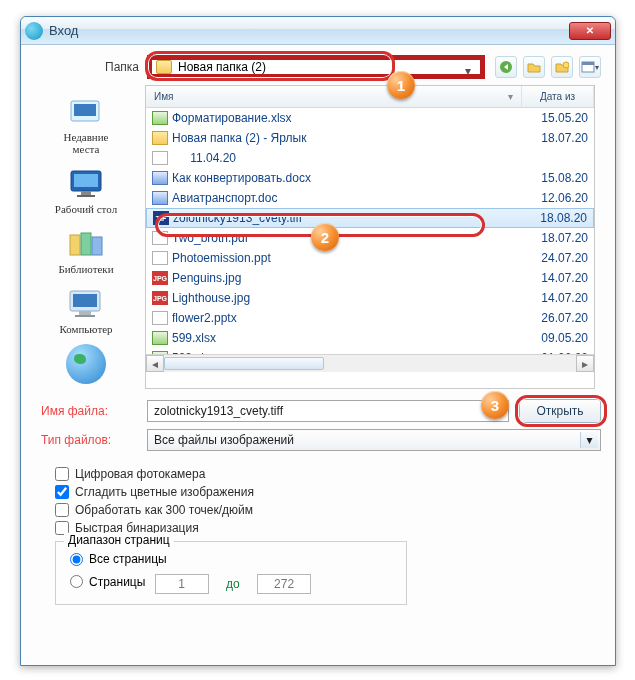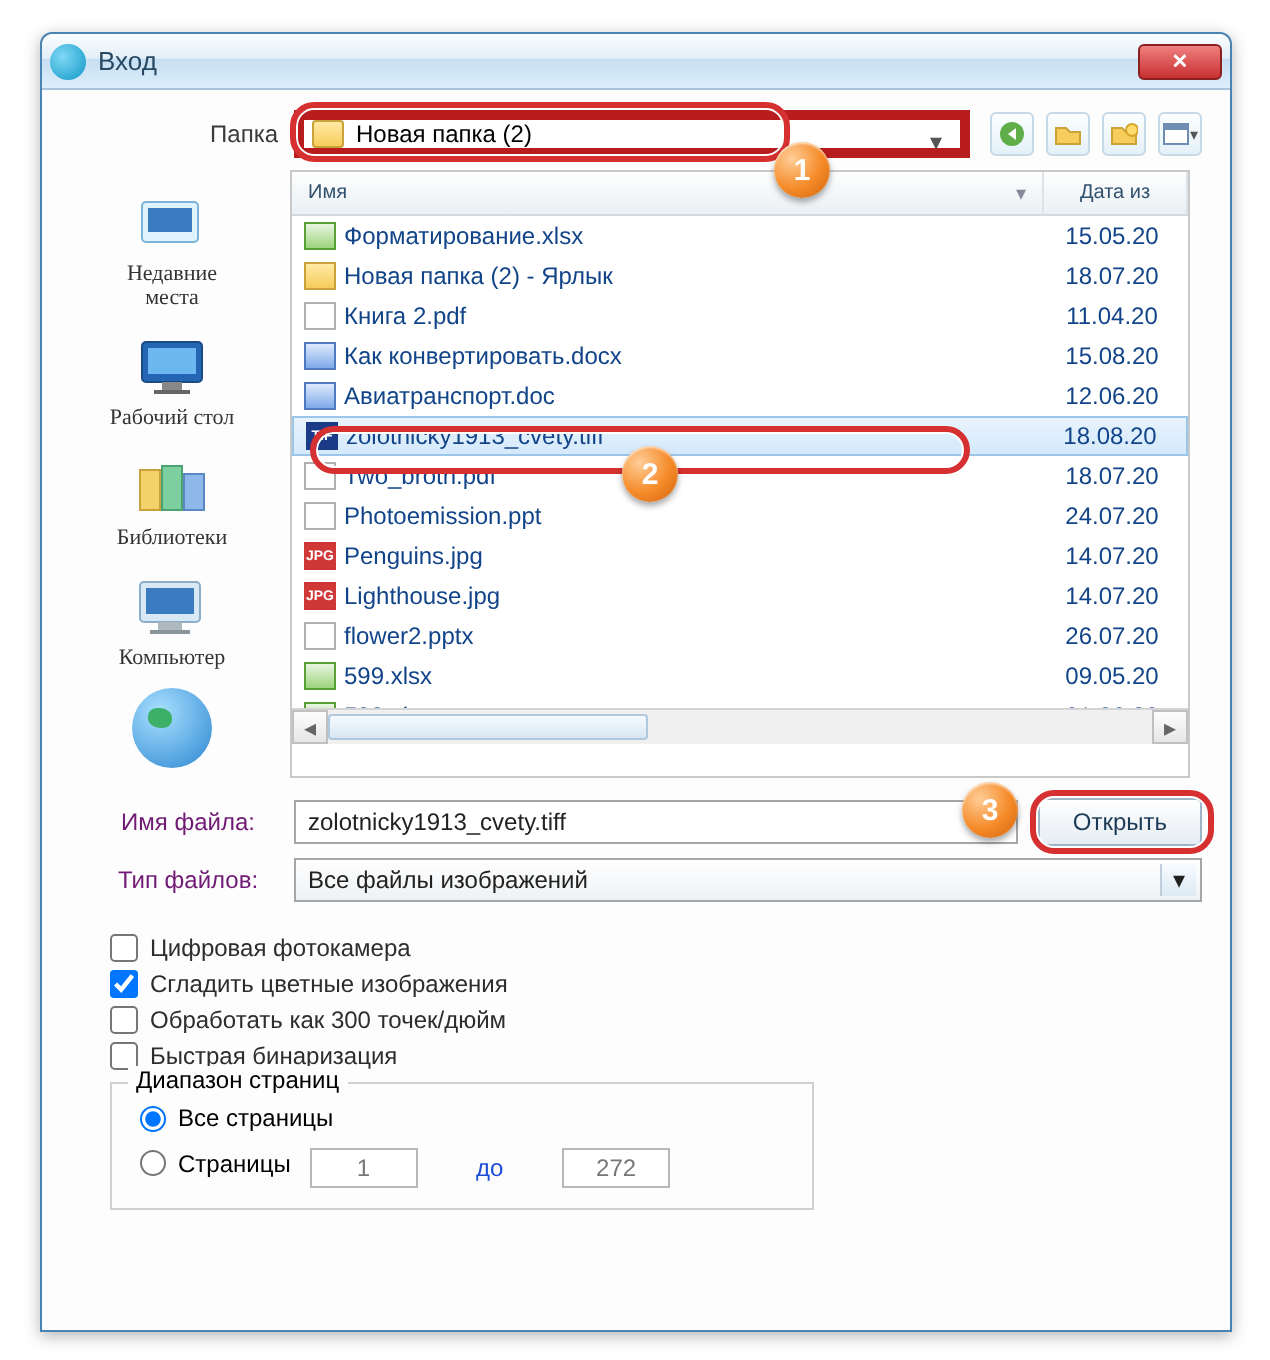--- a/index.html
+++ b/index.html
@@ -30,50 +30,50 @@
 .listwrap { width: 450px; border: 1px solid #c9c9c9; background: #fff; }
 .listhdr { height: 22px; background: linear-gradient(#fdfefe,#eaf0f4); border-bottom: 1px solid #d2d9e0; display: flex; }
 .listhdr .col { border-right: 1px solid #dde3e9; padding: 3px 8px; color: #31506e; font-size: 10px; display: flex; align-items: center; }
 .listhdr .col.name { flex: 1; }
 .listhdr .col.date { width: 72px; justify-content: center; }
 .rows { height: 246px; overflow: hidden; position: relative; }
 .row { display: flex; align-items: center; height: 20px; padding: 0 6px; font-size: 12px; color: #114488; }
 .row.sel { background: linear-gradient(#e8f3fd,#d4e9fb); border: 1px solid #9cc6e9; }
 .row .ric { width: 16px; height: 14px; margin-right: 4px; flex-shrink: 0; }
 .row .rname { flex: 1; white-space: nowrap; overflow: hidden; text-overflow: clip; }
-.row .rdate { width: 64px; text-align: center; }
+.row .rdate { width: 64px; text-align: right; }
 .ric-xls { background: linear-gradient(#e8f6e0,#9cd47c); border: 1px solid #5aa038; }
 .ric-lnk { background: linear-gradient(#ffe9a4,#f6cd5b); border: 1px solid #caa23a; }
 .ric-pdf { background: #fff; border: 1px solid #b0b0b0; }
 .ric-doc { background: linear-gradient(#dfeafd,#7fa9e8); border: 1px solid #5079c0; }
 .ric-tif { background: #1b3a88; color: #fff; font-size: 7px; font-weight: bold; display: flex; align-items: center; justify-content: center; }
 .ric-ppt { background: #fff; border: 1px solid #b0b0b0; }
 .ric-jpg { background: #d03838; color: #fff; font-size: 7px; font-weight: bold; display: flex; align-items: center; justify-content: center; }
 .scrollbar-h { height: 18px; background: #f0f0f0; border-top: 1px solid #d4d4d4; display: flex; }
 .scrollbar-h .arr { width: 18px; background: linear-gradient(#fdfdfd,#e6e6e6); border: 1px solid #c0c0c0; display: flex; align-items: center; justify-content: center; color: #666; }
 .scrollbar-h .thumb { flex: 0 0 160px; margin: 2px 0; background: linear-gradient(#f7faff,#d7e6f3); border: 1px solid #afc8de; border-radius: 2px; }
 .scrollbar-h .track { flex: 1; }
 
 .bottomrows { margin-top: 10px; }
 .brow { display: flex; align-items: center; margin-bottom: 6px; }
-.brow .blbl { width: 112px; text-align: center; padding-left: 6px; color: #701a75; }
+.brow .blbl { width: 112px; text-align: left; padding-left: 6px; color: #ef4444; }
 .tinput { flex: 1; height: 22px; border: 1px solid #a6a6a6; background: #fff; padding: 0 6px; font-size: 12px; color: #222; }
 .tcombo { flex: 1; height: 22px; border: 1px solid #a6a6a6; background: linear-gradient(#fefefe,#eef2f5); padding: 0 6px; font-size: 12px; color: #222; display: flex; align-items: center; position: relative; }
 .tcombo .carrow { position: absolute; right: 2px; top: 2px; width: 18px; height: 16px; background: linear-gradient(#f7fbff,#dce9f3); border-left: 1px solid #c0cedb; display: flex; align-items: center; justify-content: center; }
 .act-btn { width: 82px; height: 24px; margin-left: 10px; background: linear-gradient(#fefefe,#e6edf3); border: 1px solid #9fb5c6; border-radius: 3px; font-size: 12px; color: #1d3b57; display: flex; align-items: center; justify-content: center; }
 
 .opts { margin-top: 16px; padding-left: 20px; }
 .chk { display: flex; align-items: flex-end; gap: 6px; margin-bottom: 4px; font-size: 12px; color: #2d2d2d; }
 .chk input { width: 14px; height: 14px; }
 .groupbox { margin-top: 6px; border: 1px solid #d0d0d0; padding: 10px 12px 10px 14px; position: relative; width: 352px; }
 .groupbox .gt { position: absolute; top: -9px; left: 8px; background: #fdfdfd; padding: 0 4px; font-size: 12px; }
 .rad { display: flex; align-items: center; gap: 6px; margin-bottom: 8px; }
 .rad.inline { display: inline-flex; margin-bottom: 0; }
 .numfield { width: 54px; height: 20px; border: 1px solid #b8b8b8; background: #fff; text-align: center; font-size: 12px; color: #777; margin: 0 6px; }
-.sep { margin: 0 20px; color: #1d4ed8; }
+.sep { margin: 0 8px; color: #15803d; }
 
 .globe { width: 40px; height: 40px; border-radius: 50%; background: radial-gradient(circle at 35% 30%, #a9e0ff, #2b86d1); position: relative; }
 .globe:after { content: ""; position: absolute; left: 8px; top: 10px; width: 12px; height: 10px; background: #3db067; border-radius: 40% 50% 40% 50%; }
 </style>
 </head>
 <body>
 
 <div class="window">
   <div class="titlebar">
     <div class="appicon"></div>
@@ -186,21 +186,20 @@
               <div class="rname">Форматирование.xlsx</div>
               <div class="rdate">15.05.20</div>
             </div>
             <div class="row">
               <div class="ric ric-lnk"></div>
               <div class="rname">Новая папка (2) - Ярлык</div>
               <div class="rdate">18.07.20</div>
             </div>
             <div class="row">
               <div class="ric ric-pdf"></div>
-              <div class="rname">Книга 2.pdf</div>
               <div class="rdate">11.04.20</div>
             </div>
             <div class="row">
               <div class="ric ric-doc"></div>
               <div class="rname">Как конвертировать.docx</div>
               <div class="rdate">15.08.20</div>
             </div>
             <div class="row">
               <div class="ric ric-doc"></div>
               <div class="rname">Авиатранспорт.doc</div>

